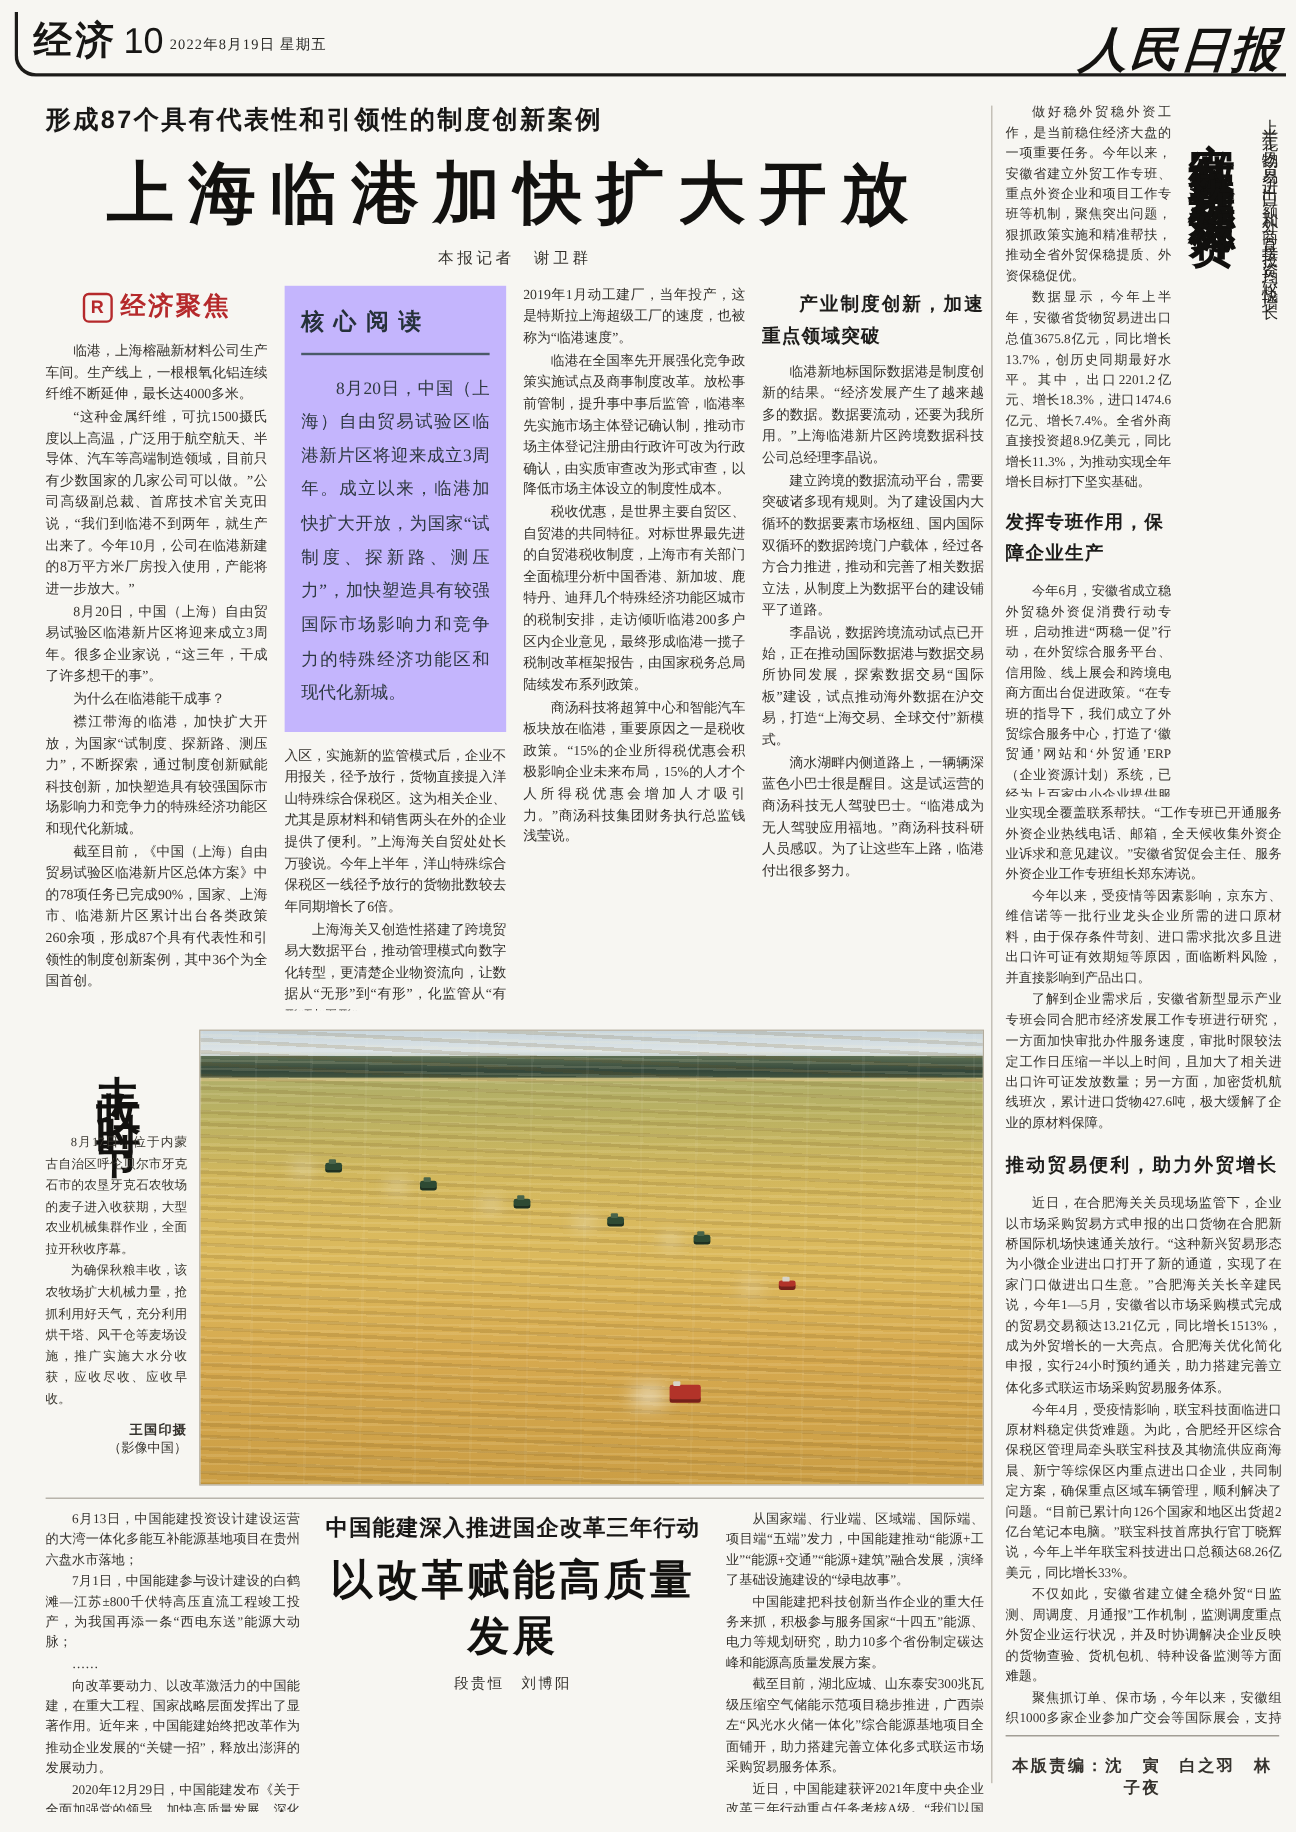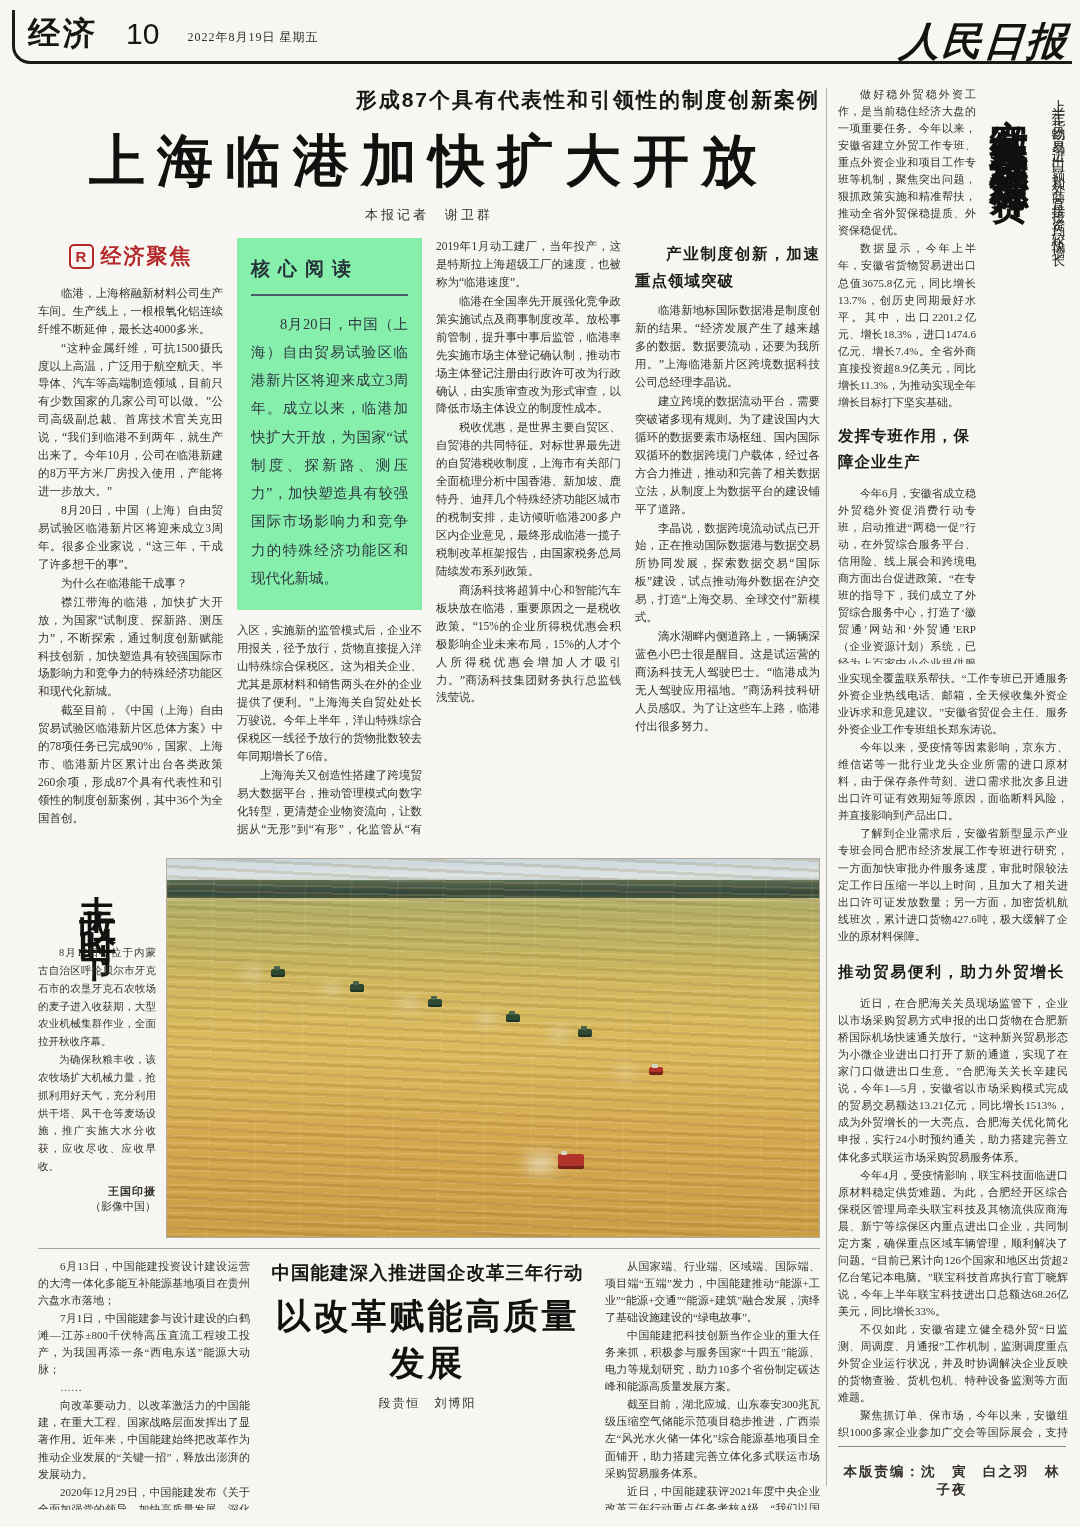--- a/index.html
+++ b/index.html
@@ -3,56 +3,56 @@
 <meta charset="utf-8">
 <style>
   html,body{margin:0;padding:0;background:#e8e6e0;}
   #page{position:relative;width:1080px;height:1527px;margin:0 auto;background:#f7f6f2;
         font-family:"Liberation Serif","DejaVu Serif",serif;color:#35322d;overflow:hidden;}
 
   
   .header{position:absolute;top:8px;left:12px;right:8px;height:56px;}
   .header-rule{position:absolute;left:0;right:0;top:2px;bottom:0;border-left:3px solid #1c1b19;
                border-bottom:3px solid #1c1b19;border-bottom-left-radius:18px;}
-  .header-left{position:absolute;left:16px;top:4px;display:flex;align-items:baseline;gap:28px;}
+  .header-left{position:absolute;left:16px;top:4px;display:flex;align-items:baseline;gap:5px;}
   .section{font-family:"Liberation Sans",sans-serif;font-size:32px;font-weight:700;letter-spacing:3px;color:#171614;}
   .pagenum{font-family:"Liberation Sans",sans-serif;font-size:30px;font-weight:500;color:#171614;}
   .date{font-size:12px;color:#2b2a27;letter-spacing:1px;position:relative;top:-3px;}
   .masthead{position:absolute;right:4px;top:6px;font-size:40px;font-weight:700;font-style:italic;
             letter-spacing:2px;color:#141310;transform:skewX(-4deg);}
 
   
   .v-rule{position:absolute;left:826px;top:88px;height:1398px;width:1px;background:#b7b2a8;}
   .h-rule-bottom{position:absolute;left:38px;top:1248px;width:782px;height:1px;background:#a9a49a;}
 
   
   .paras p{margin:0 0 1px 0;text-indent:2em;text-align:justify;}
   .paras.cont p:first-child{text-indent:0;}
   .col-subhead{font-family:"Liberation Sans",sans-serif;font-weight:700;color:#1d1c1a;
                font-size:15.5px;line-height:1.75;letter-spacing:1px;margin:12px 0 8px 0;text-align:justify;}
   .col-subhead.first{margin-top:2px;text-indent:2em;}
 
   
   .main-article{position:absolute;left:38px;top:86px;width:782px;height:762px;overflow:hidden;}
-  .kicker{text-align:right;font-family:"Liberation Sans",sans-serif;font-weight:700;
+  .kicker{text-align:left;font-family:"Liberation Sans",sans-serif;font-weight:700;
           font-size:21px;letter-spacing:2px;color:#181716;}
   .main-title{margin:10px 0 6px 0;text-align:center;font-family:"Liberation Sans",sans-serif;
           font-weight:700;font-size:56px;letter-spacing:12px;color:#12110f;}
   .byline{text-align:center;font-size:13px;letter-spacing:3px;color:#35322d;margin-bottom:14px;}
   .cols{display:flex;gap:14px;height:604px;overflow:hidden;}
   .col{flex:1;font-size:11.5px;line-height:1.56;overflow:hidden;}
 
   .focus-tag{display:flex;align-items:center;justify-content:center;gap:7px;margin:2px 0 12px 0;}
   .focus-icon{display:inline-block;width:21px;height:21px;border:2.5px solid #b5292b;border-radius:5px;
               color:#b5292b;font-family:"Liberation Sans",sans-serif;font-weight:700;font-size:15px;
               line-height:21px;text-align:center;}
   .focus-label{color:#b5292b;font-family:"Liberation Sans",sans-serif;font-weight:700;
                font-size:21px;letter-spacing:2px;}
 
-  .core-box{background:#86efac;padding:16px 14px 18px 14px;margin-bottom:12px;}
+  .core-box{background:#c4b5fd;padding:16px 14px 18px 14px;margin-bottom:12px;}
   .core-title{font-family:"Liberation Sans",sans-serif;font-weight:700;font-size:19px;
               letter-spacing:8px;color:#26313a;margin-bottom:10px;}
   .core-rule{height:2px;background:#4a5a68;margin-bottom:14px;}
   .core-body{margin:0;text-indent:2em;font-size:14.5px;line-height:1.95;font-weight:400;
              color:#2e3841;text-align:justify;}
 
   
   .sidebar{position:absolute;left:838px;top:86px;width:230px;height:1352px;overflow:hidden;
            font-size:11px;line-height:1.55;}
   .sb-top{display:flex;height:578px;overflow:hidden;margin-bottom:6px;}

